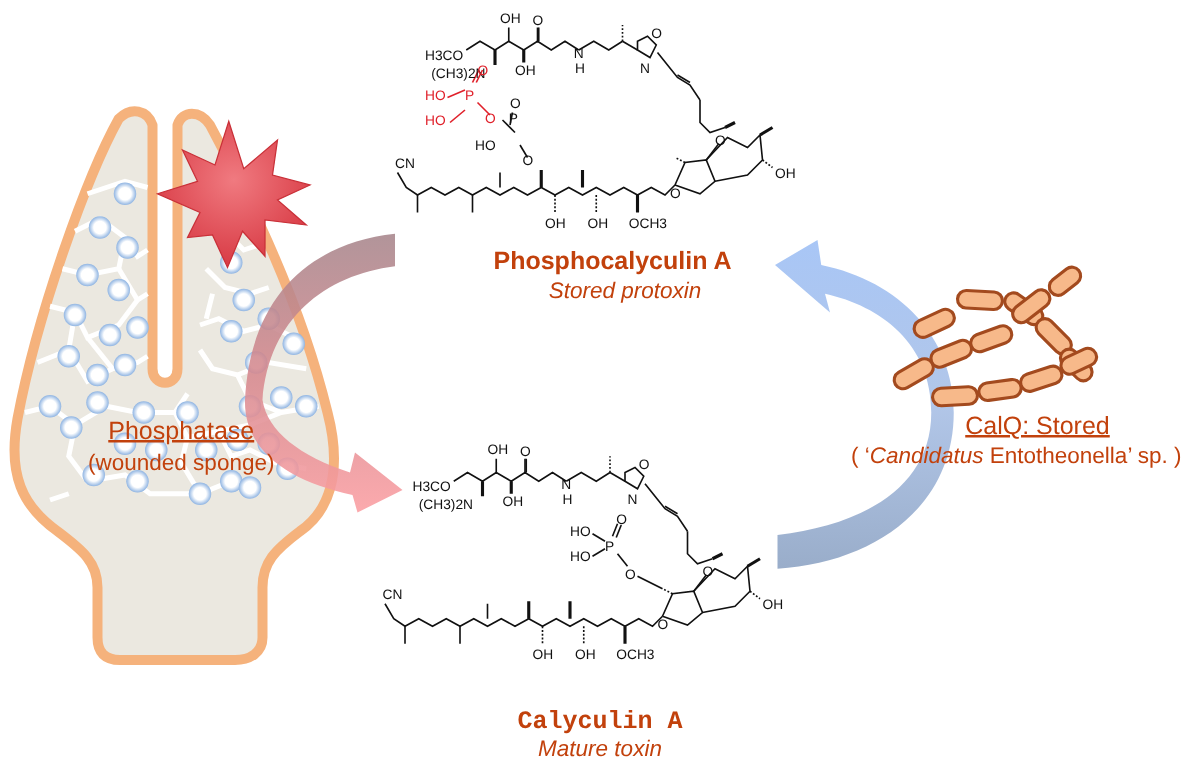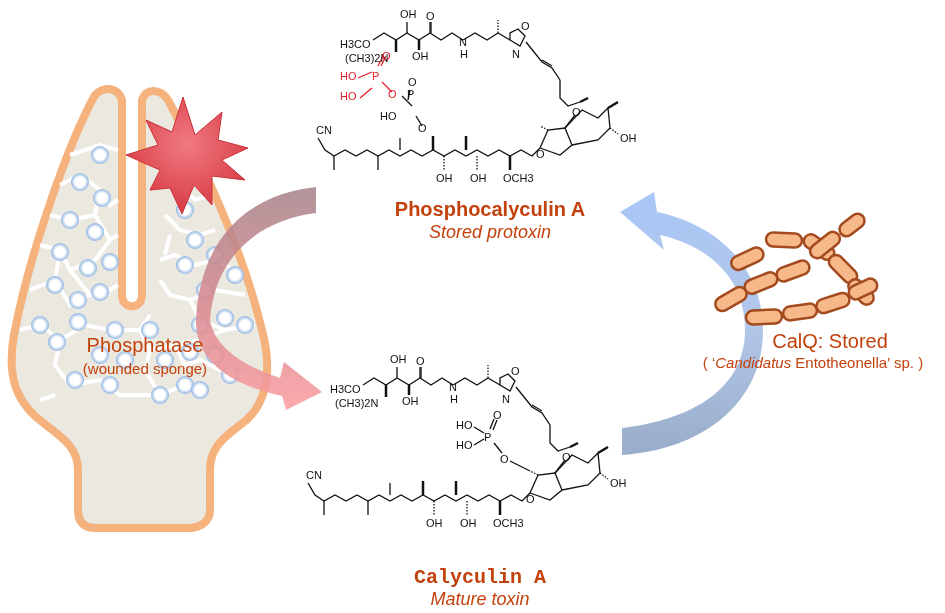--- a/index.html
+++ b/index.html
@@ -1,22 +1,22 @@
 <!DOCTYPE html>
 <html><head>
 <meta charset="utf-8">
 <style>
   html,body{margin:0;padding:0;background:#fff;}
   body{width:945px;height:613px;position:relative;overflow:hidden;font-family:"Liberation Sans",sans-serif;}
   svg{position:absolute;left:0;top:0;}
   .lbl{position:absolute;text-align:center;color:#c2410c;}
   .title{font-weight:bold;font-size:20px;}
   .sub{font-style:italic;font-size:18px;}
-  .big{font-size:20px;}
-  .med{font-size:15px;}
+  .big{font-size:20px;text-decoration:underline;}
+  .med{font-size:18px;}
   .chem text{font-family:"Liberation Sans",sans-serif;font-size:11px;fill:#111;}
   .chem .red{fill:#e0202a;}
   .bond{stroke:#111;stroke-width:1.3;fill:none;}
   .rbond{stroke:#e0202a;stroke-width:1.3;fill:none;}
 </style>
 </head>
 <body>
 
 <svg width="945" height="613" viewBox="0 0 945 613">
   <defs>
@@ -254,21 +254,21 @@
     <text x="436" y="182">OH</text>
     <text x="470" y="182">OH</text>
     <text x="503" y="182">OCH3</text>
     <text x="536" y="158">O</text>
     <text x="572" y="116">O</text>
     <text x="620" y="142">OH</text>
   </g>
 </svg>
 
 <div class="lbl title" style="left:370px;top:198px;width:240px;">Phosphocalyculin A</div>
-<div class="lbl sub" style="left:370px;top:222px;width:240px;font-style:italic;">Stored protoxin</div>
+<div class="lbl sub" style="left:380px;top:222px;width:240px;font-style:italic;">Stored protoxin</div>
 
 <div class="lbl title" style="left:370px;top:566px;width:220px;font-family:Liberation Mono, monospace;">Calyculin A</div>
 <div class="lbl sub" style="left:370px;top:589px;width:220px;">Mature toxin</div>
 
 <div class="lbl big" style="left:50px;top:334px;width:190px;">Phosphatase</div>
 <div class="lbl med" style="left:50px;top:360px;width:190px;">(wounded sponge)</div>
 
 <div class="lbl big" style="left:740px;top:330px;width:180px;">CalQ: Stored</div>
 <div class="lbl med" style="left:678px;top:354px;width:270px;white-space:nowrap;"><span>( ‘</span><i>Candidatus</i><span> Entotheonella’ sp. )</span></div>
 

